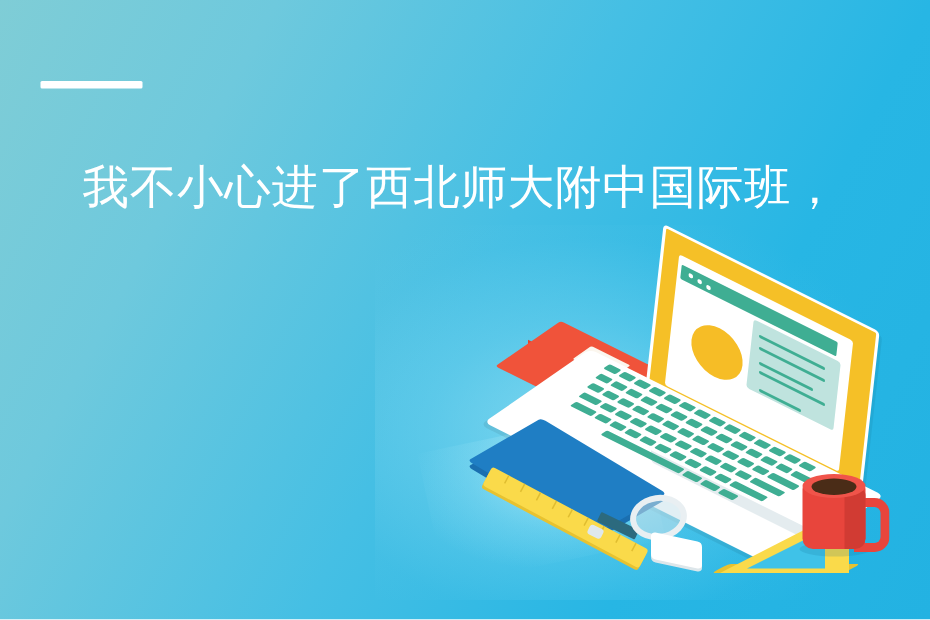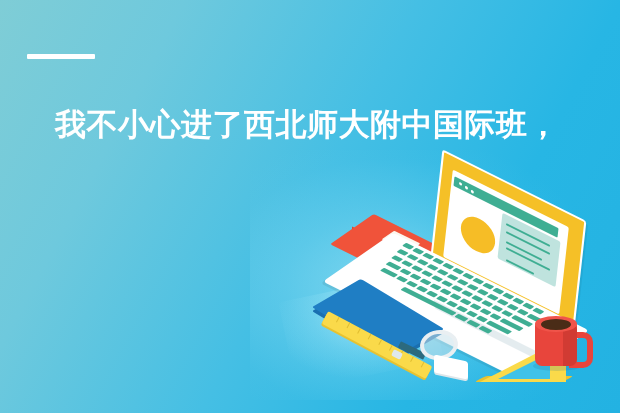--- a/index.html
+++ b/index.html
@@ -59,21 +59,21 @@
     border-radius: 1px;
   }
   #headline {
     position: absolute;
     left: 55px;
     top: 104px;
     width: 530px;
     color: #ffffff;
     font-size: 31px;
     line-height: 42px;
-    font-weight: bold;
+    font-weight: normal;
     letter-spacing: 0.5px;
     white-space: nowrap;
   }
 
   
   #art {
     position: absolute;
     left: 330px;
     top: 180px;
     width: 290px;

